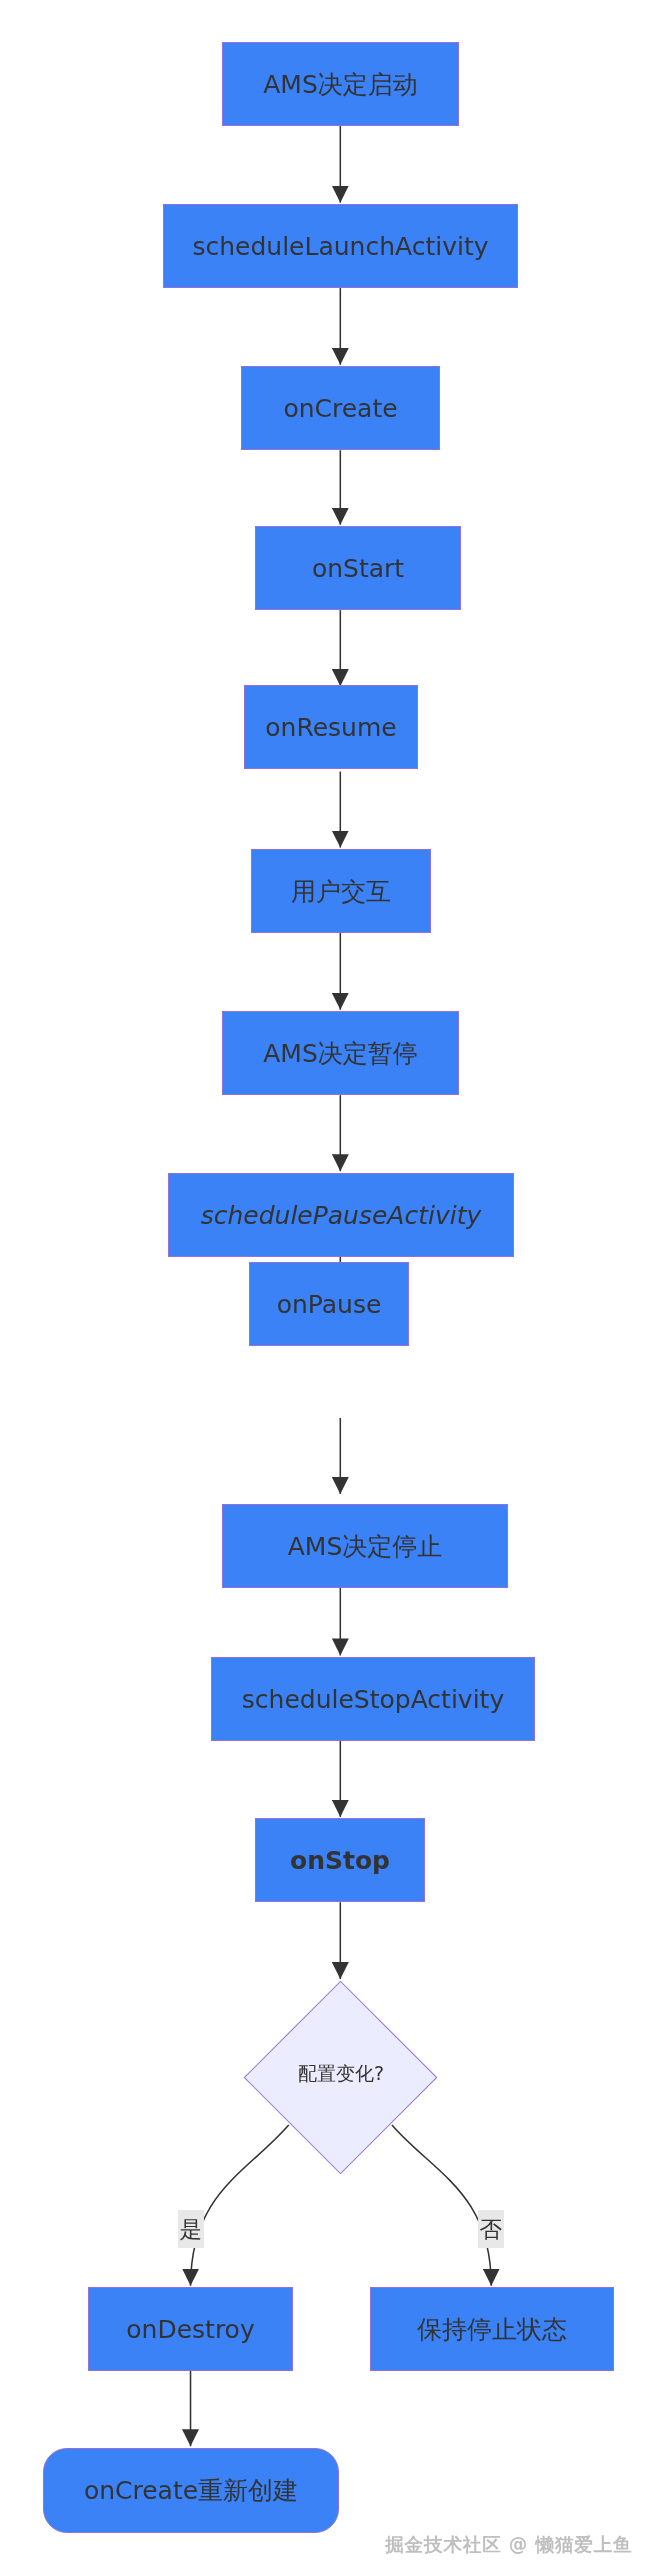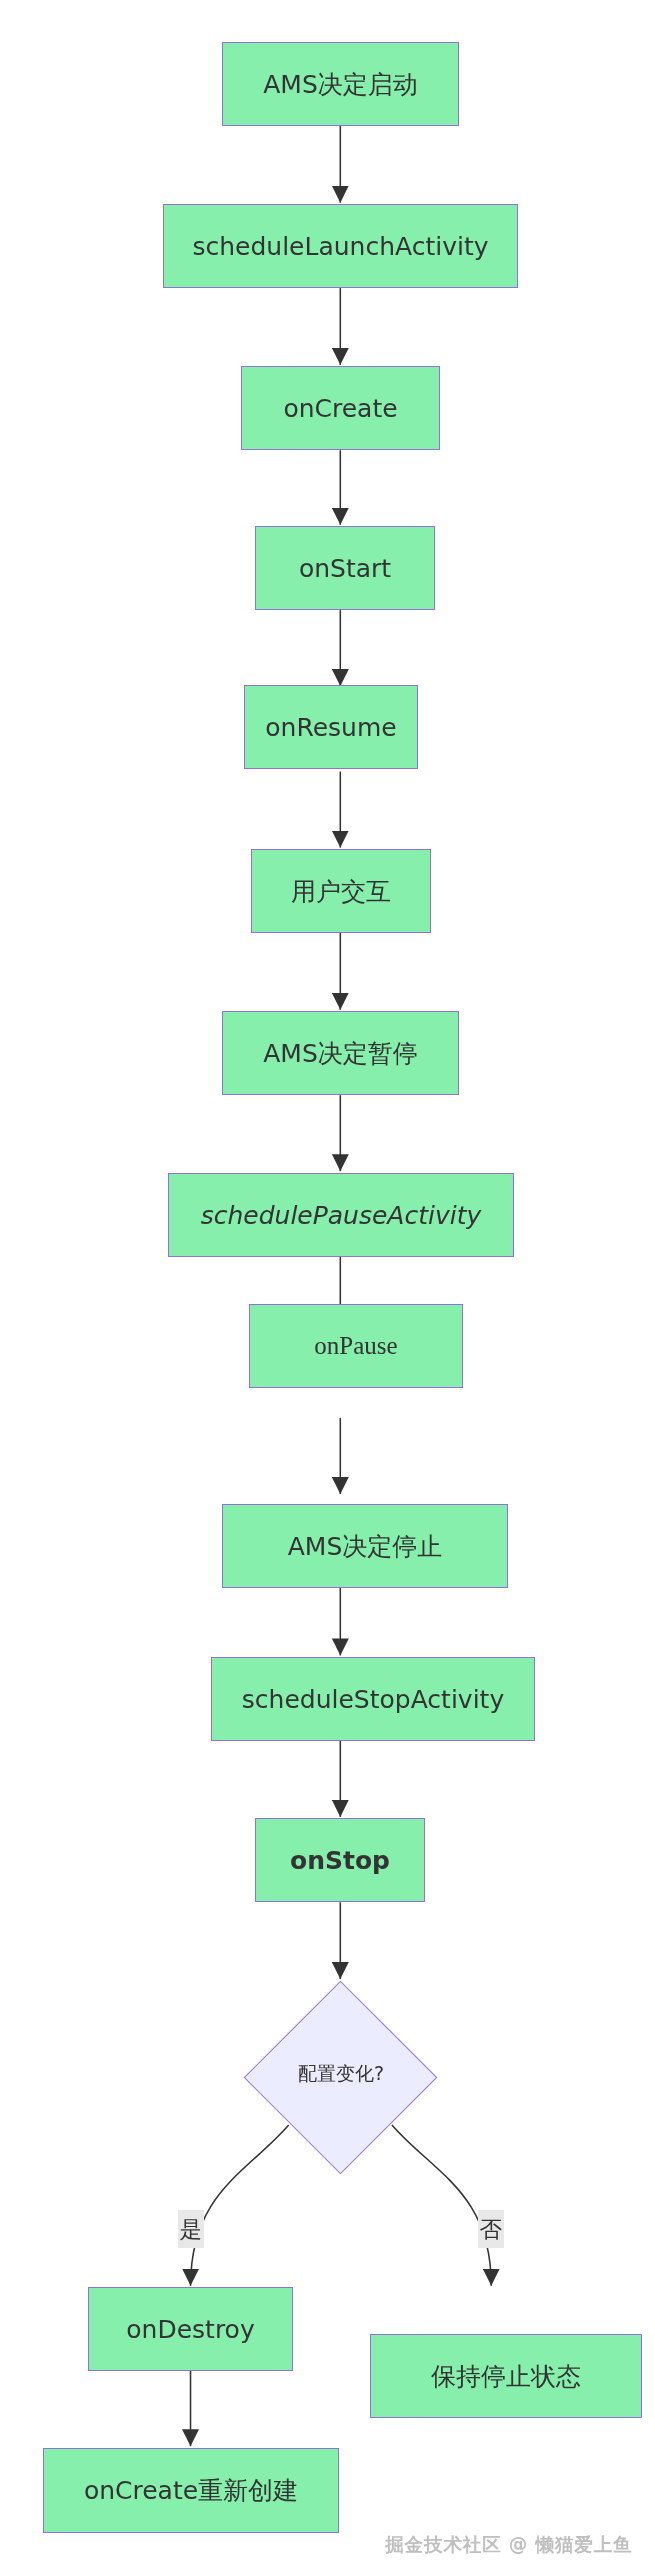--- a/index.html
+++ b/index.html
@@ -7,44 +7,44 @@
     position:relative;
     width:655px;height:2576px;
     background:#ffffff;
     font-family:"DejaVu Sans","Liberation Sans",sans-serif;
     overflow:hidden;
   }
   .node{
     position:absolute;
     box-sizing:border-box;
     height:84px;
-    background:#86efac;
+    background:#3b82f6;
     border:1.6px solid #9370DB;
     color:#333333;
     font-size:25px;
     display:flex;align-items:center;justify-content:center;
     text-align:center;
     white-space:nowrap;
   }
   
   .n1 {left:222px;top:42px;  width:237px;}
   .n2 {left:163px;top:204px; width:355px;}
   .n3 {left:241px;top:366px; width:199px;}
-  .n4 {left:255px;top:526px; width:180px;}
+  .n4 {left:255px;top:526px; width:206px;}
   .n5 {left:244px;top:685px; width:174px;}
   .n6 {left:251px;top:849px;width:180px;}
   .n7 {left:222px;top:1011px;width:237px;}
   .n8 {left:168px;top:1173px;width:346px;font-style:italic;}
-  .n9 {left:249px;top:1304px;width:214px;font-family:Liberation Serif, serif;}
+  .n9 {left:249px;top:1262px;width:160px;}
   .n10{left:222px;top:1496px;width:286px;margin-top:8px;}
   .n11{left:179px;top:1657px;width:324px;margin-left:32px;}
   .n12{left:255px;top:1818px;width:170px;font-weight:bold;}
   .n14{left:88px;top:2287px;width:205px;}
-  .n15{left:370px;top:2287px;width:272px;margin-top:47px;}
-  .n16{left:43px; top:2448px;width:296px;height:85px;}
+  .n15{left:370px;top:2287px;width:244px;}
+  .n16{left:43px; top:2448px;width:296px;height:85px;border-radius:24px;}
 
   .diamond{
     position:absolute;
     left:272px;top:2009px;
     width:137px;height:137px;
     box-sizing:border-box;
     background:#ECECFF;
     border:1.6px solid #9370DB;
     transform:rotate(45deg);
   }

